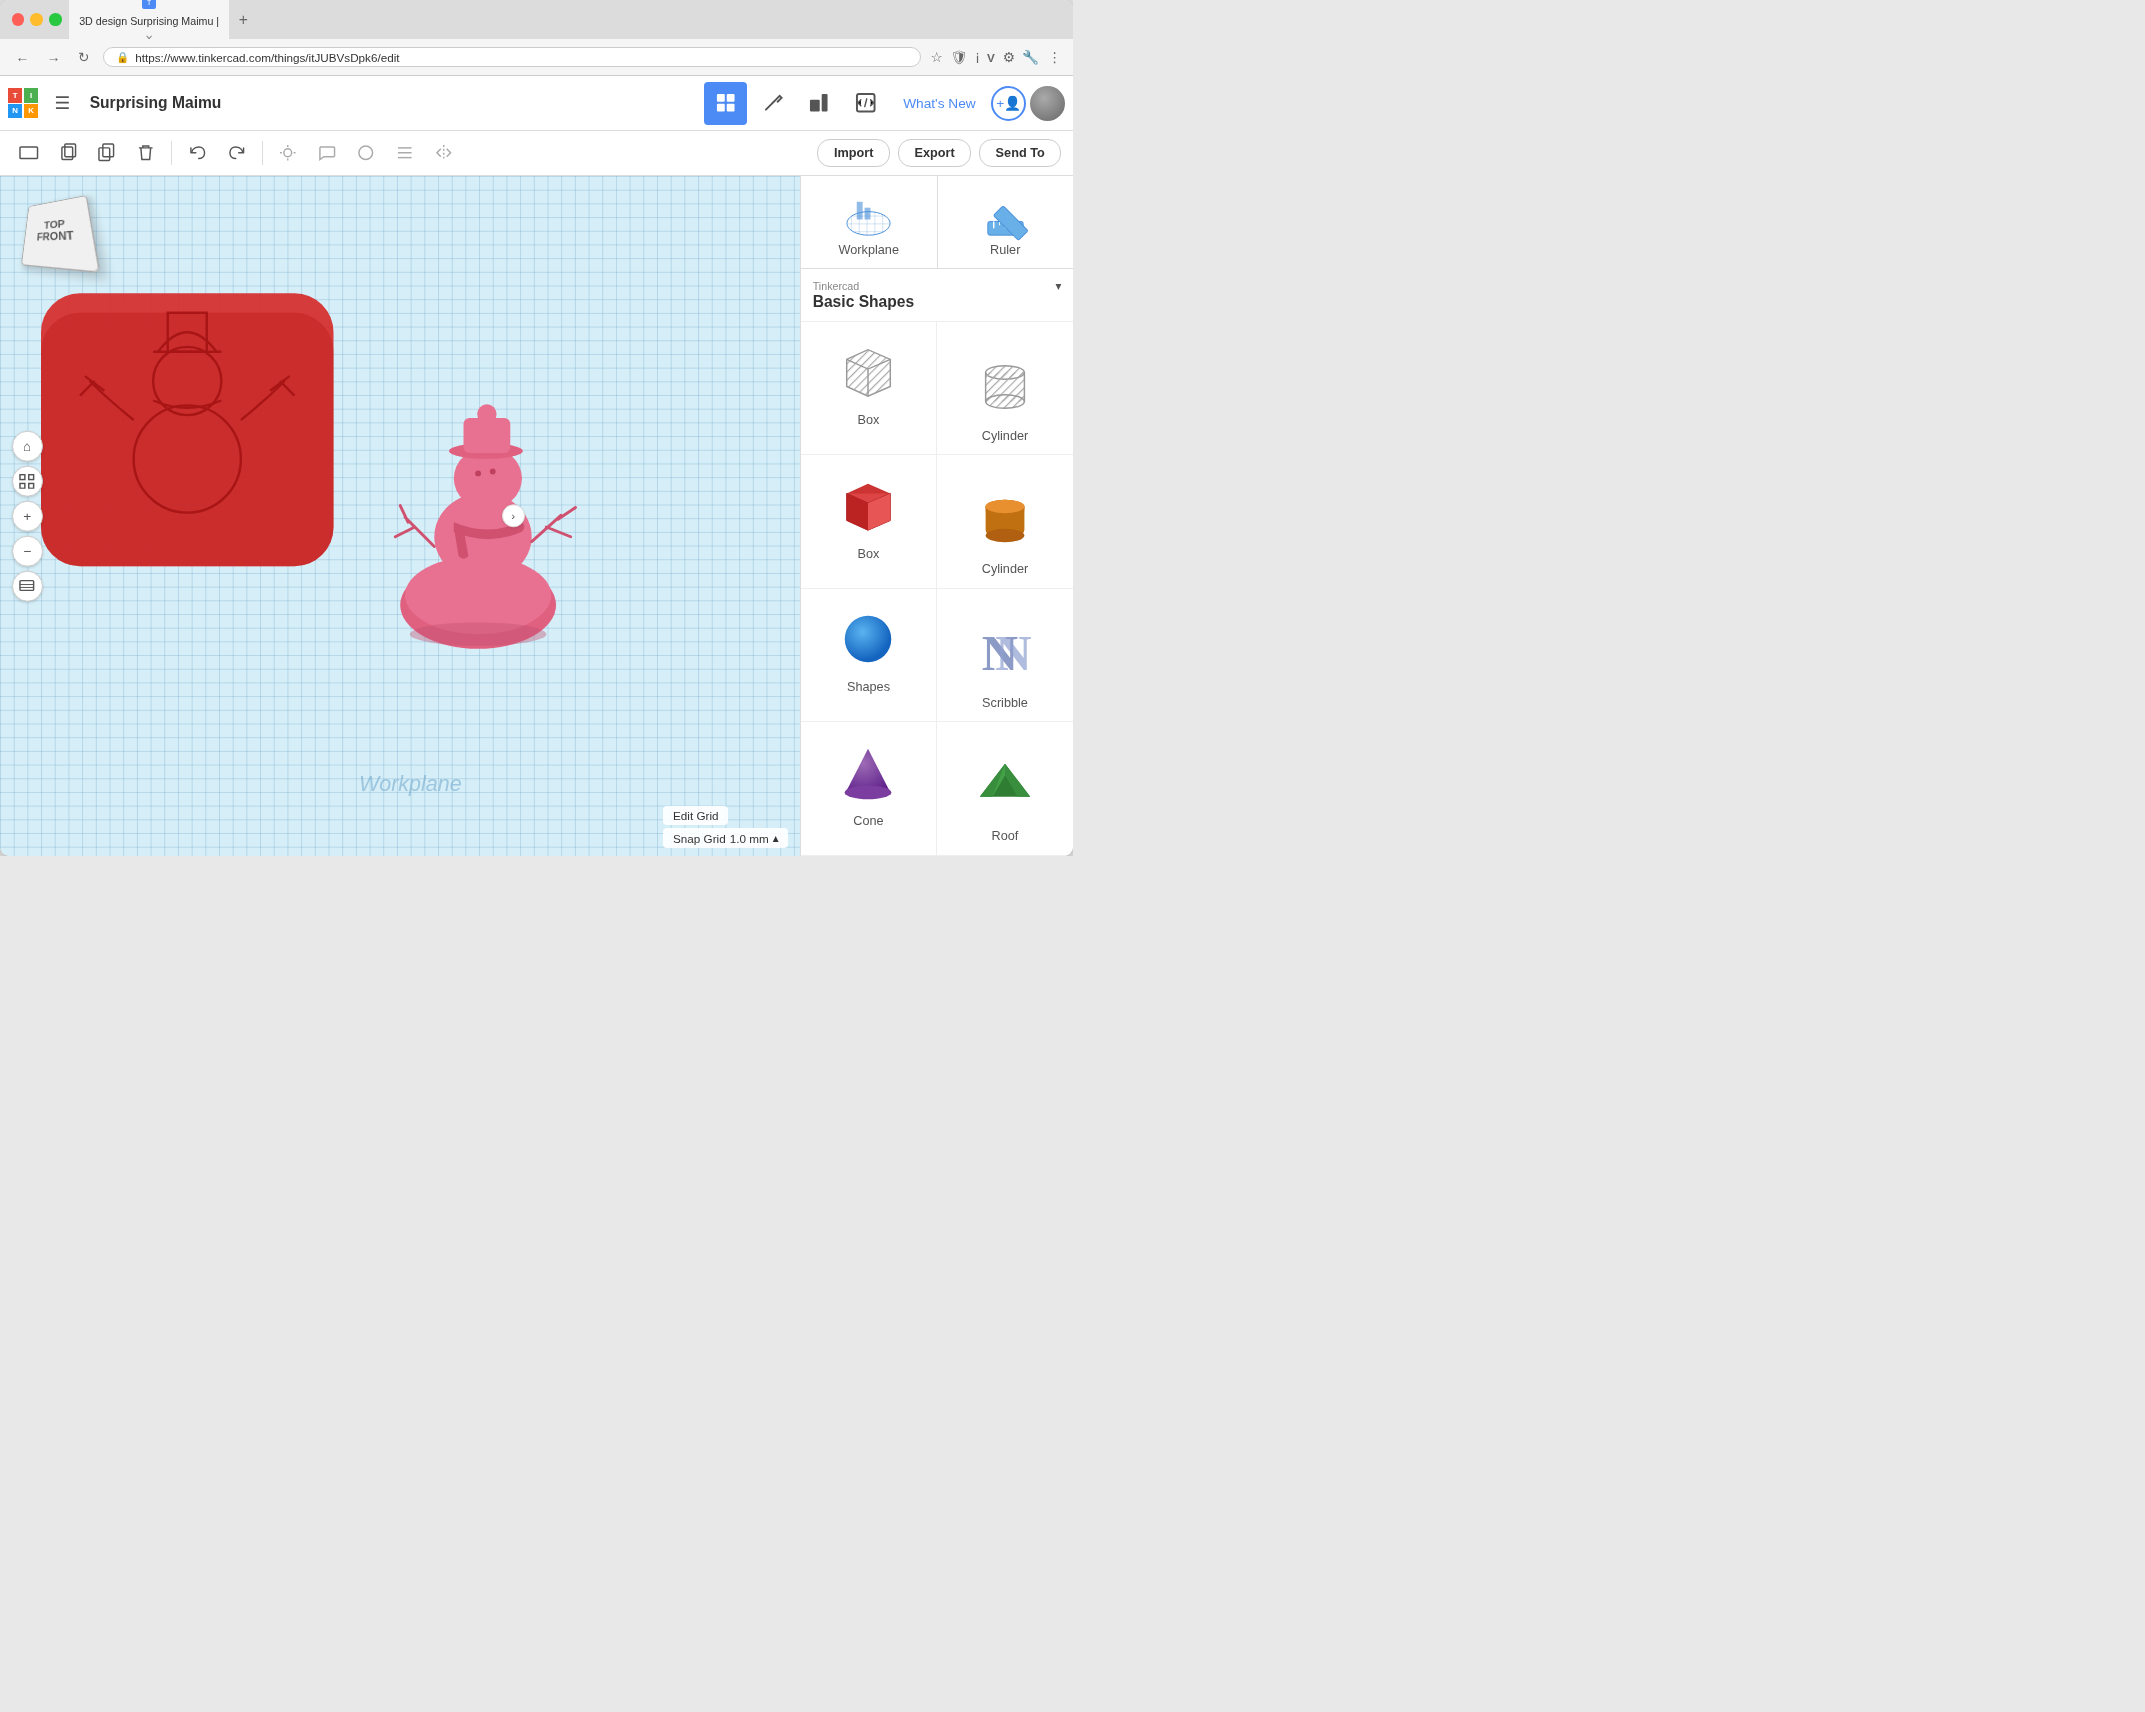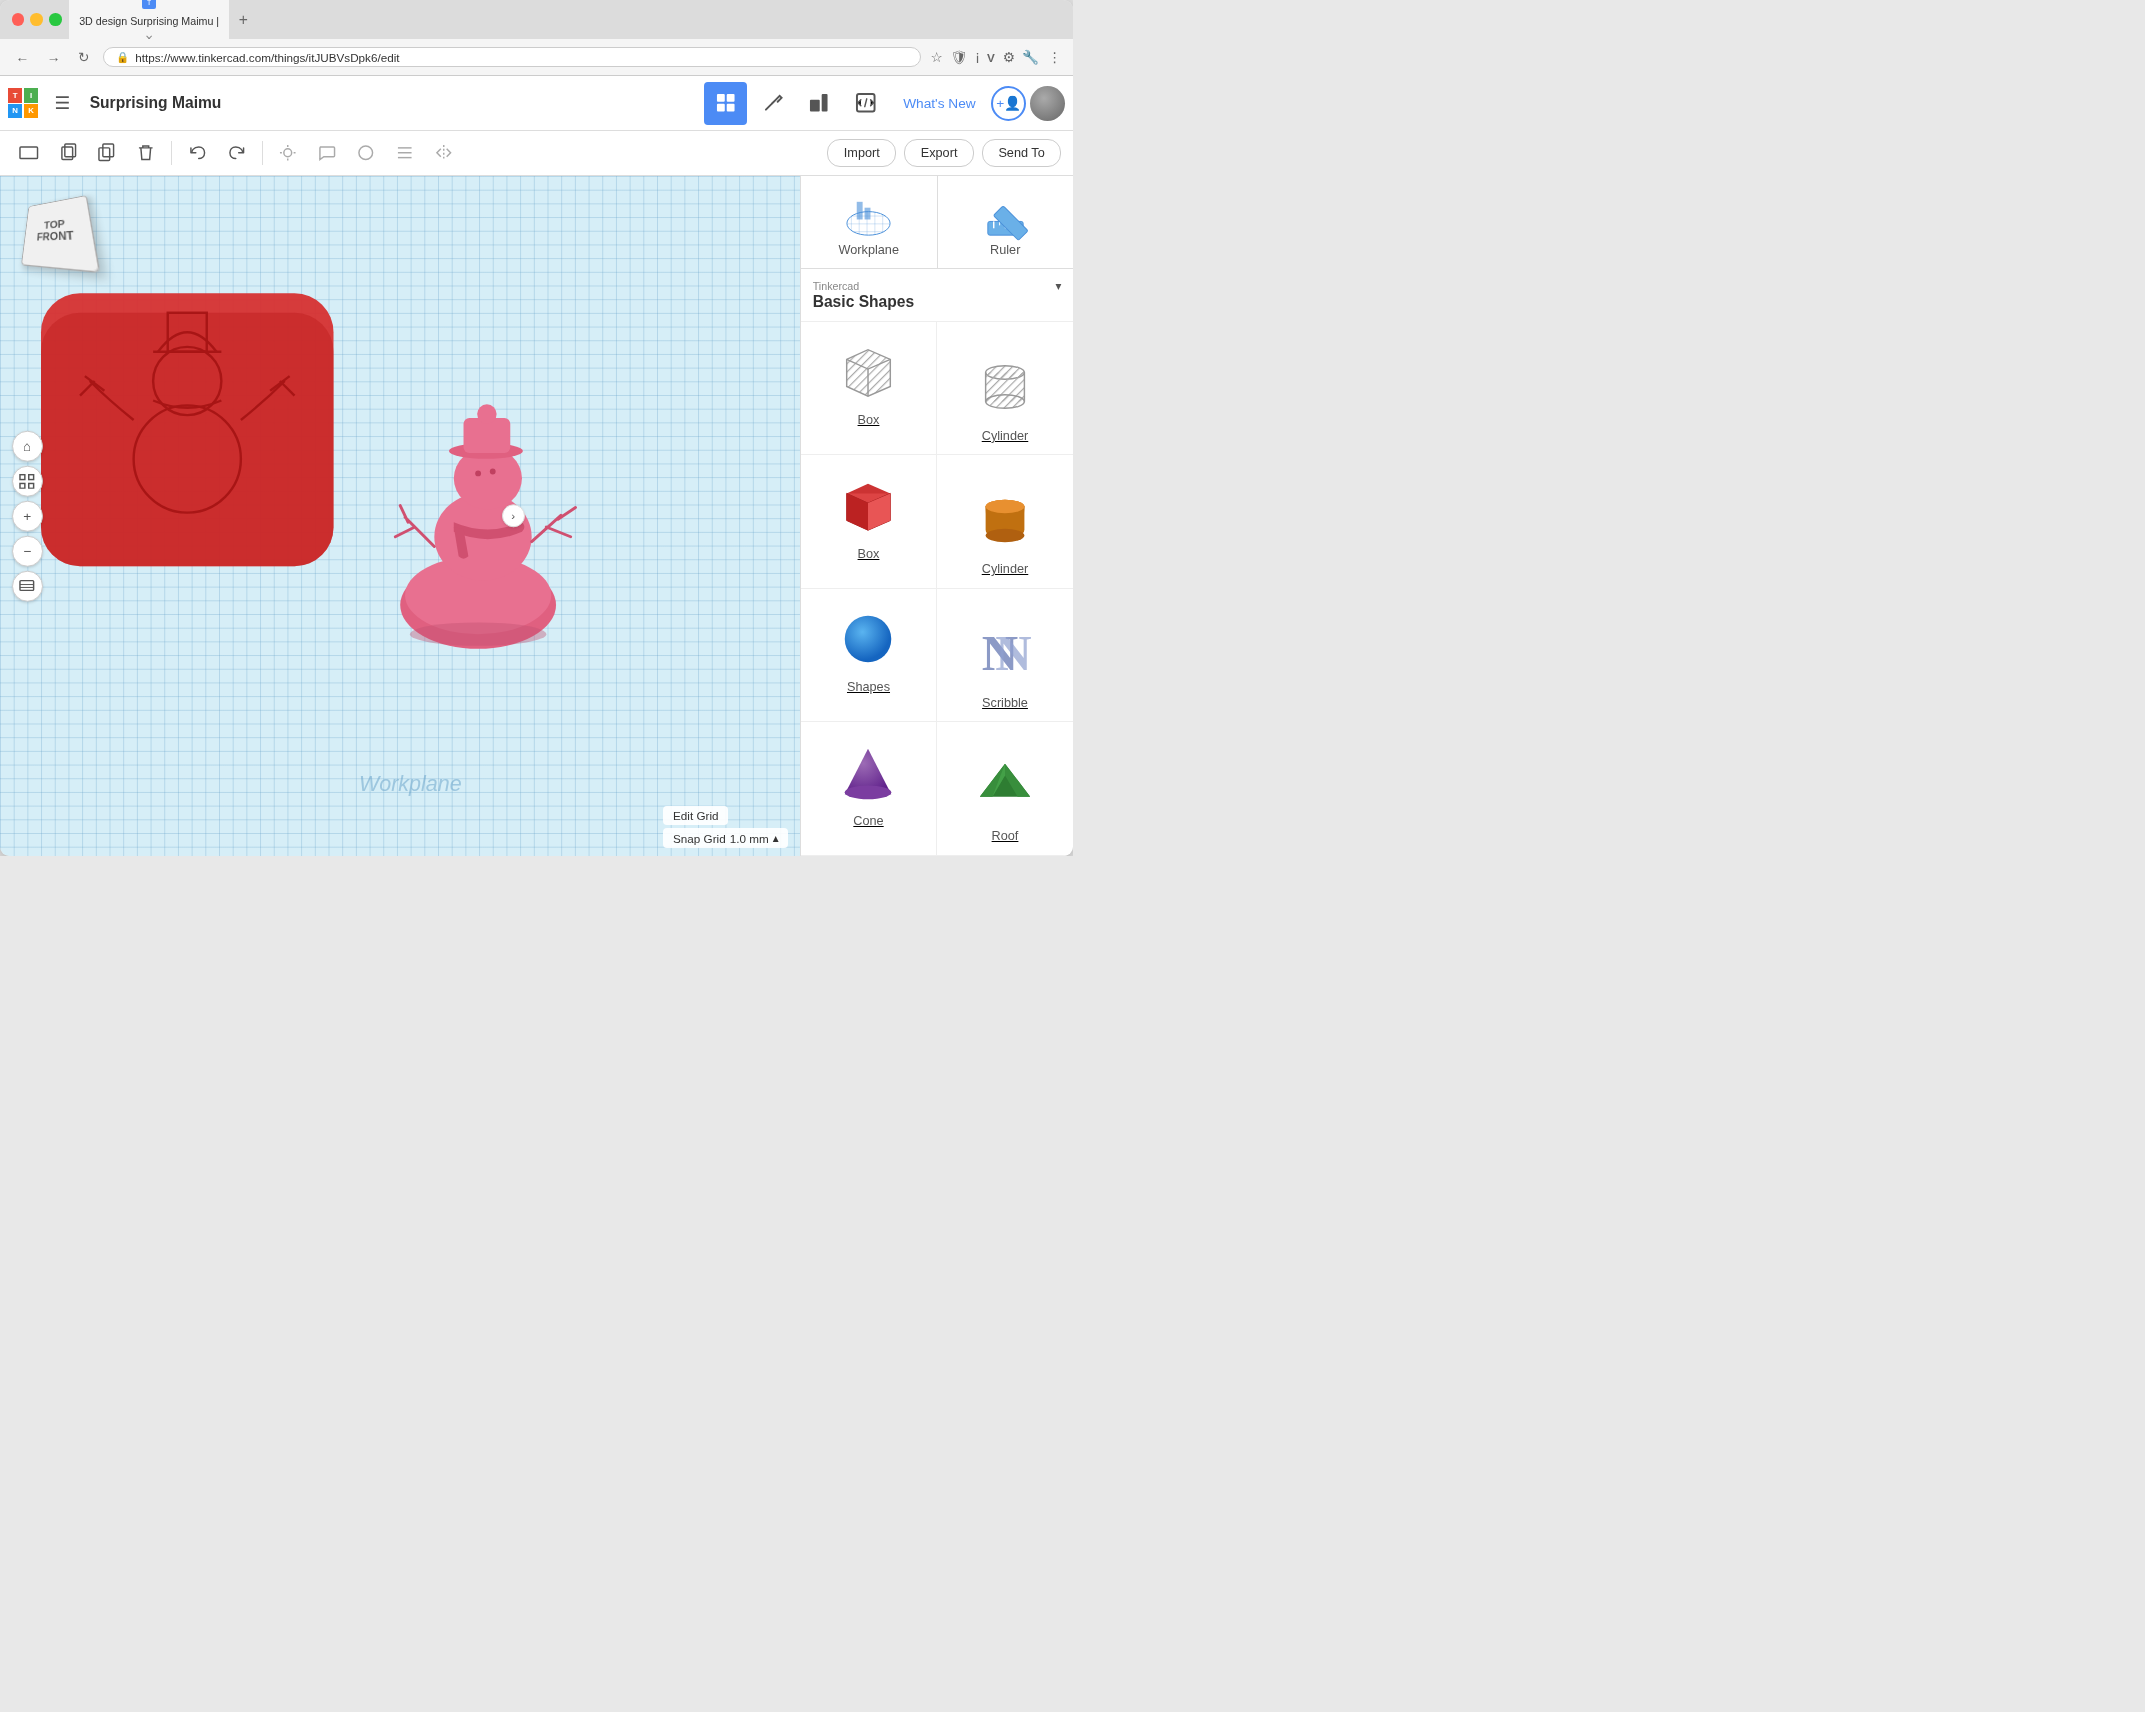--- a/index.html
+++ b/index.html
@@ -47,21 +47,21 @@
     .whats-new-btn { color: #4c8bf5; font-size: 13.7px; font-weight: 500; padding: 0 7.8px; cursor: pointer; background: none; border: none; }
     .user-area { display: flex; align-items: center; gap: 3.9px; padding: 0 7.8px; }
     .add-user-icon { width: 35px; height: 35px; border-radius: 50%; border: 2px solid #4c8bf5; display: flex; align-items: center; justify-content: center; color: #4c8bf5; font-size: 13.7px; cursor: pointer; }
     .user-avatar { width: 35px; height: 35px; border-radius: 50%; background: #888; overflow: hidden; cursor: pointer; }
 
     
     .toolbar { display: flex; align-items: center; background: white; border-bottom: 1px solid #ddd; height: 45px; padding: 0 11.7px; gap: 3.9px; }
     .toolbar-btn { width: 35px; height: 35px; border: none; background: transparent; display: flex; align-items: center; justify-content: center; cursor: pointer; color: #555; font-size: 15.6px; border-radius: 3.9px; }
     .toolbar-separator { width: 1px; height: 23.4px; background: #ddd; margin: 0 3.9px; }
     .toolbar-right { margin-left: auto; display: flex; gap: 7.8px; }
-    .action-btn { padding: 5.9px 15.6px; background: white; border: 1px solid #ccc; border-radius: 13px; font-size: 12.7px; color: #333; cursor: pointer; font-weight: 400; }
+    .action-btn { padding: 5.9px 15.6px; background: white; border: 1px solid #ccc; border-radius: 13px; font-size: 12.7px; color: #333; cursor: pointer; font-weight: 700; }
 
     
     .main-layout { display: flex; flex: 1; overflow: hidden; }
 
     
     .viewport { flex: 1; background: #d6eef7; position: relative; overflow: hidden; }
 
     
     .grid-bg {
       position: absolute; inset: 0;
@@ -107,21 +107,21 @@
     .panel-tool-label { font-size: 12.7px; color: #555; }
 
     
     .shapes-header { padding: 9.8px 11.7px; border-bottom: 1px solid #eee; }
     .shapes-category { display: flex; align-items: center; justify-content: space-between; }
     .shapes-category-label { font-size: 10.7px; color: #888; }
     .shapes-category-name { font-size: 15.6px; font-weight: 600; color: #333; }
     .dropdown-arrow { font-size: 11.7px; color: #555; }
 
     
-    .shapes-grid { display: grid; grid-template-columns: 1fr 1fr; gap: 0; overflow-y: auto; flex: 1; text-decoration: underline; }
+    .shapes-grid { display: grid; grid-template-columns: 1fr 1fr; gap: 0; overflow-y: auto; flex: 1; }
     .shape-item { display: flex; flex-direction: column; align-items: center; padding: 15.6px 7.8px 11.7px; cursor: pointer; border-right: 1px solid #eee; border-bottom: 1px solid #eee; }
     .shape-item:nth-child(2n) { border-right: none; justify-content: flex-end; }
     .shape-icon { width: 68px; height: 68px; margin-bottom: 7.8px; display: flex; align-items: center; justify-content: center; }
     .shape-label { font-size: 12.7px; color: #555; }
 
     
     .canvas-objects { position: absolute; inset: 0; }
 
     
     .red-object {

